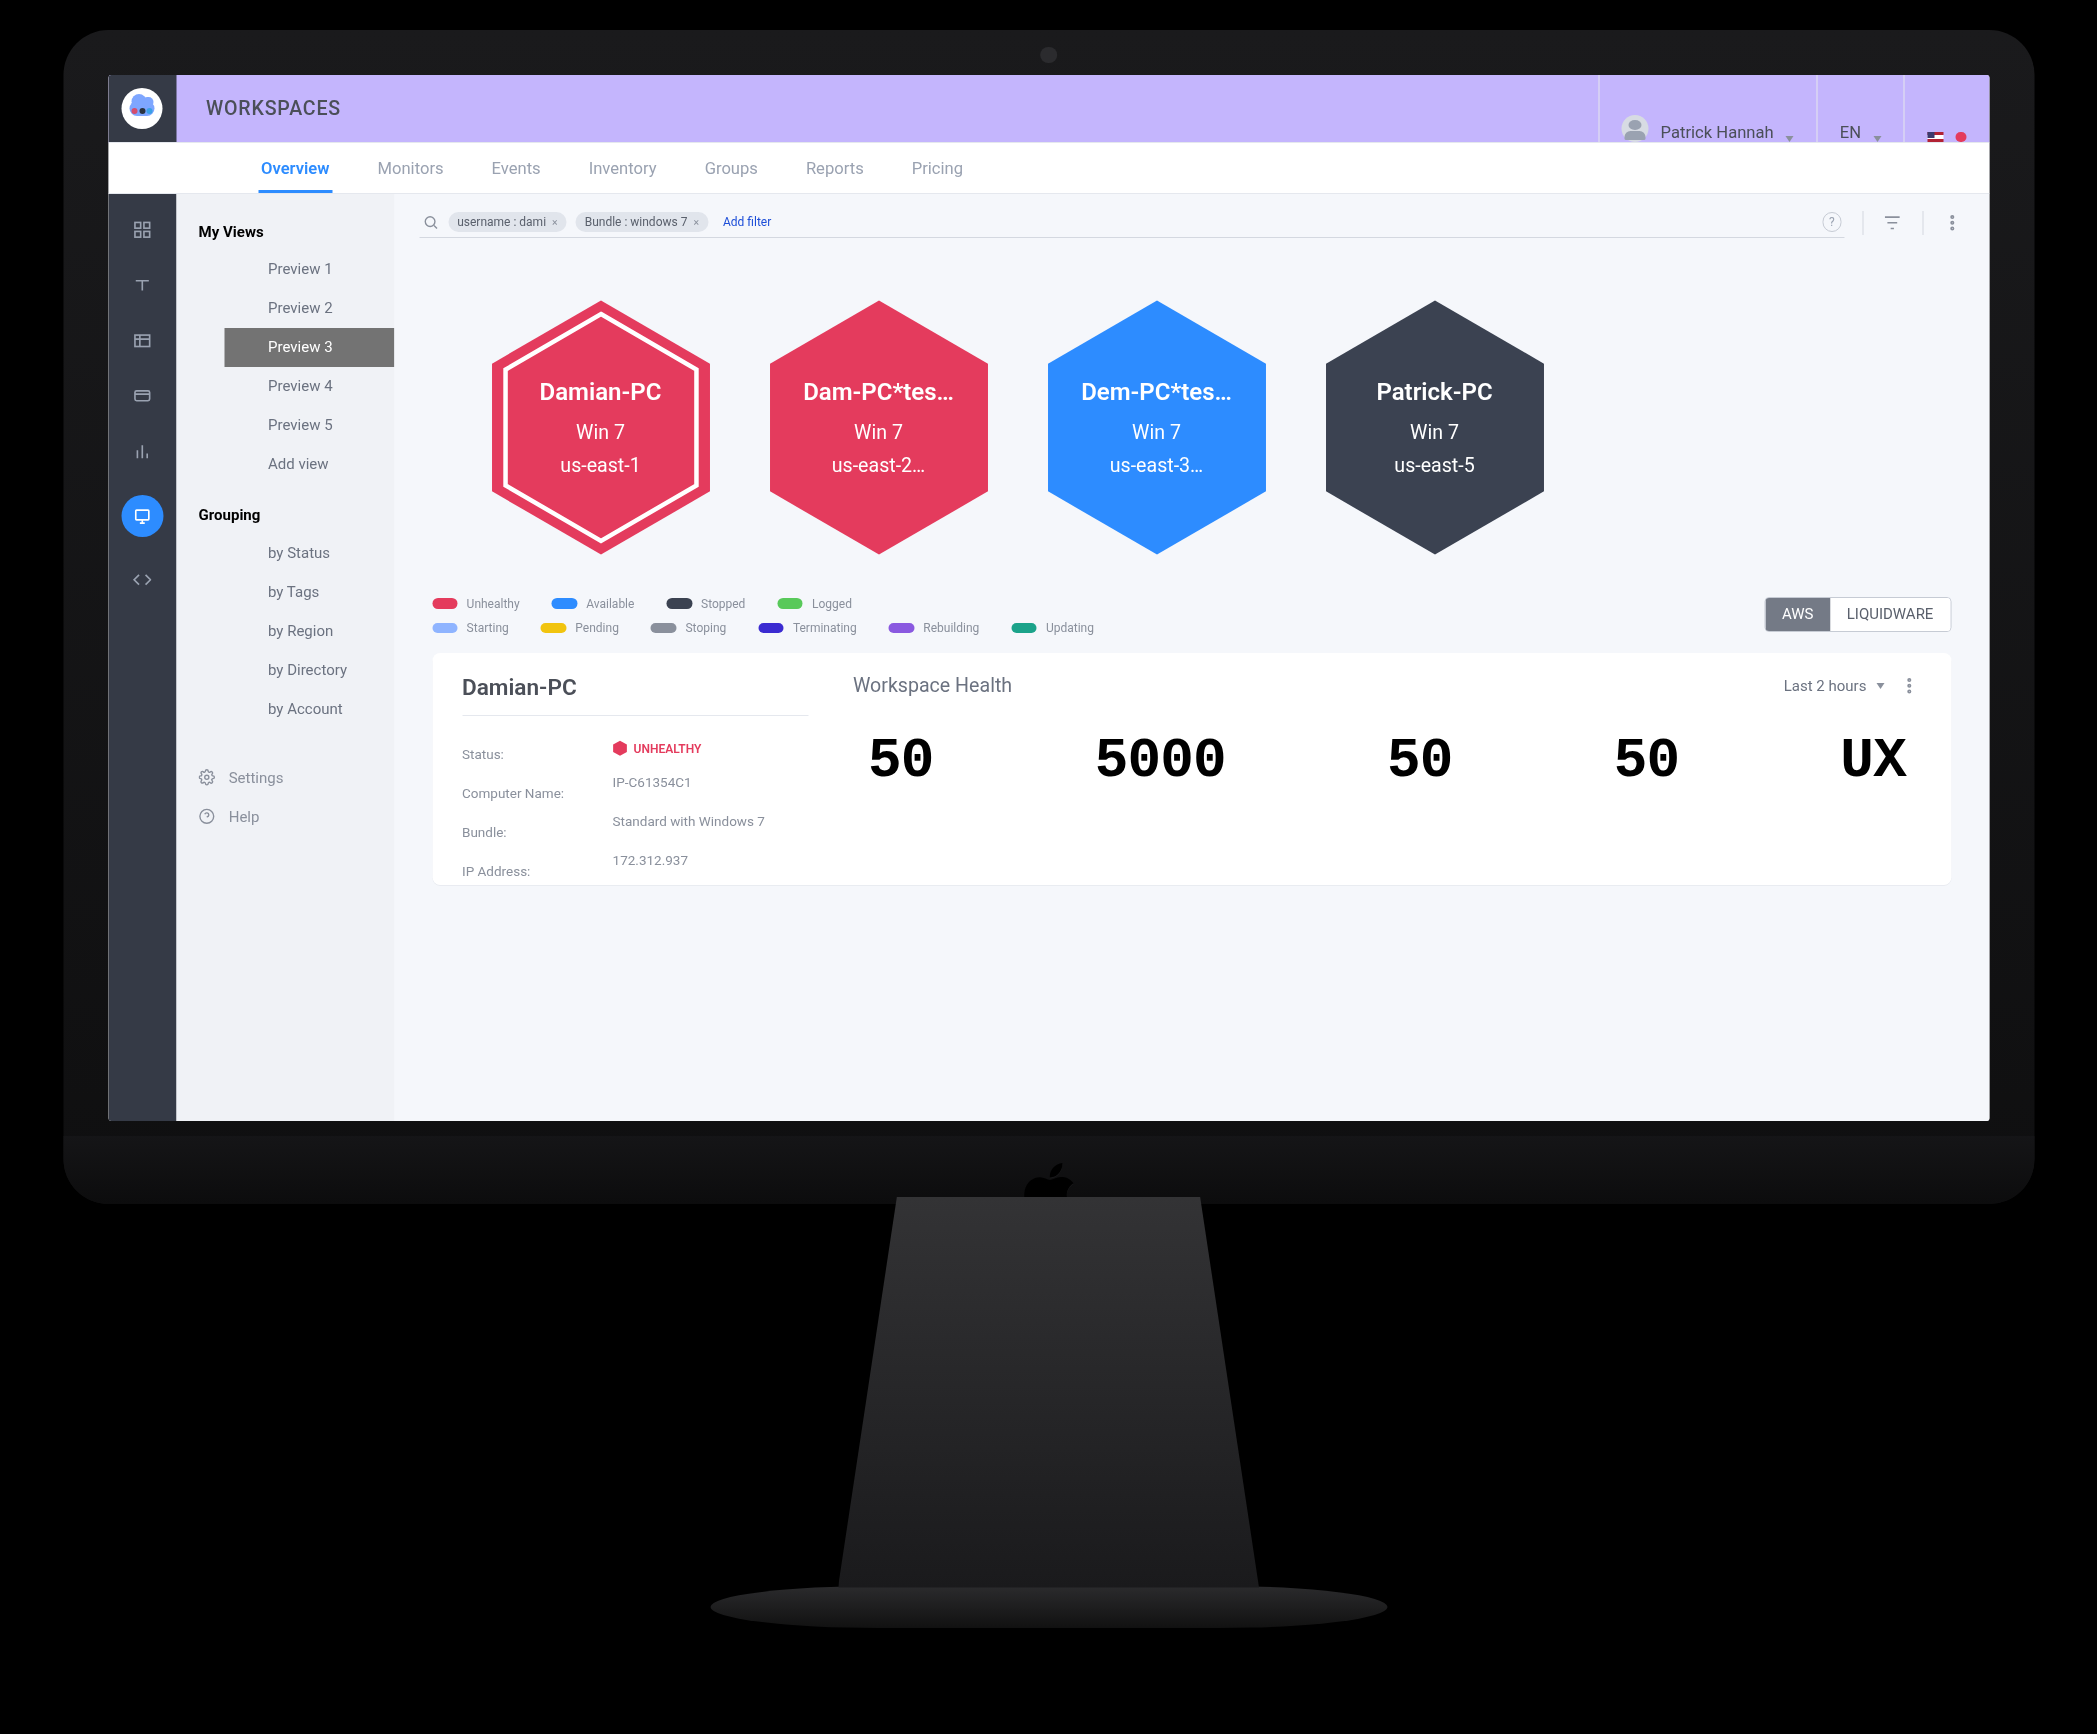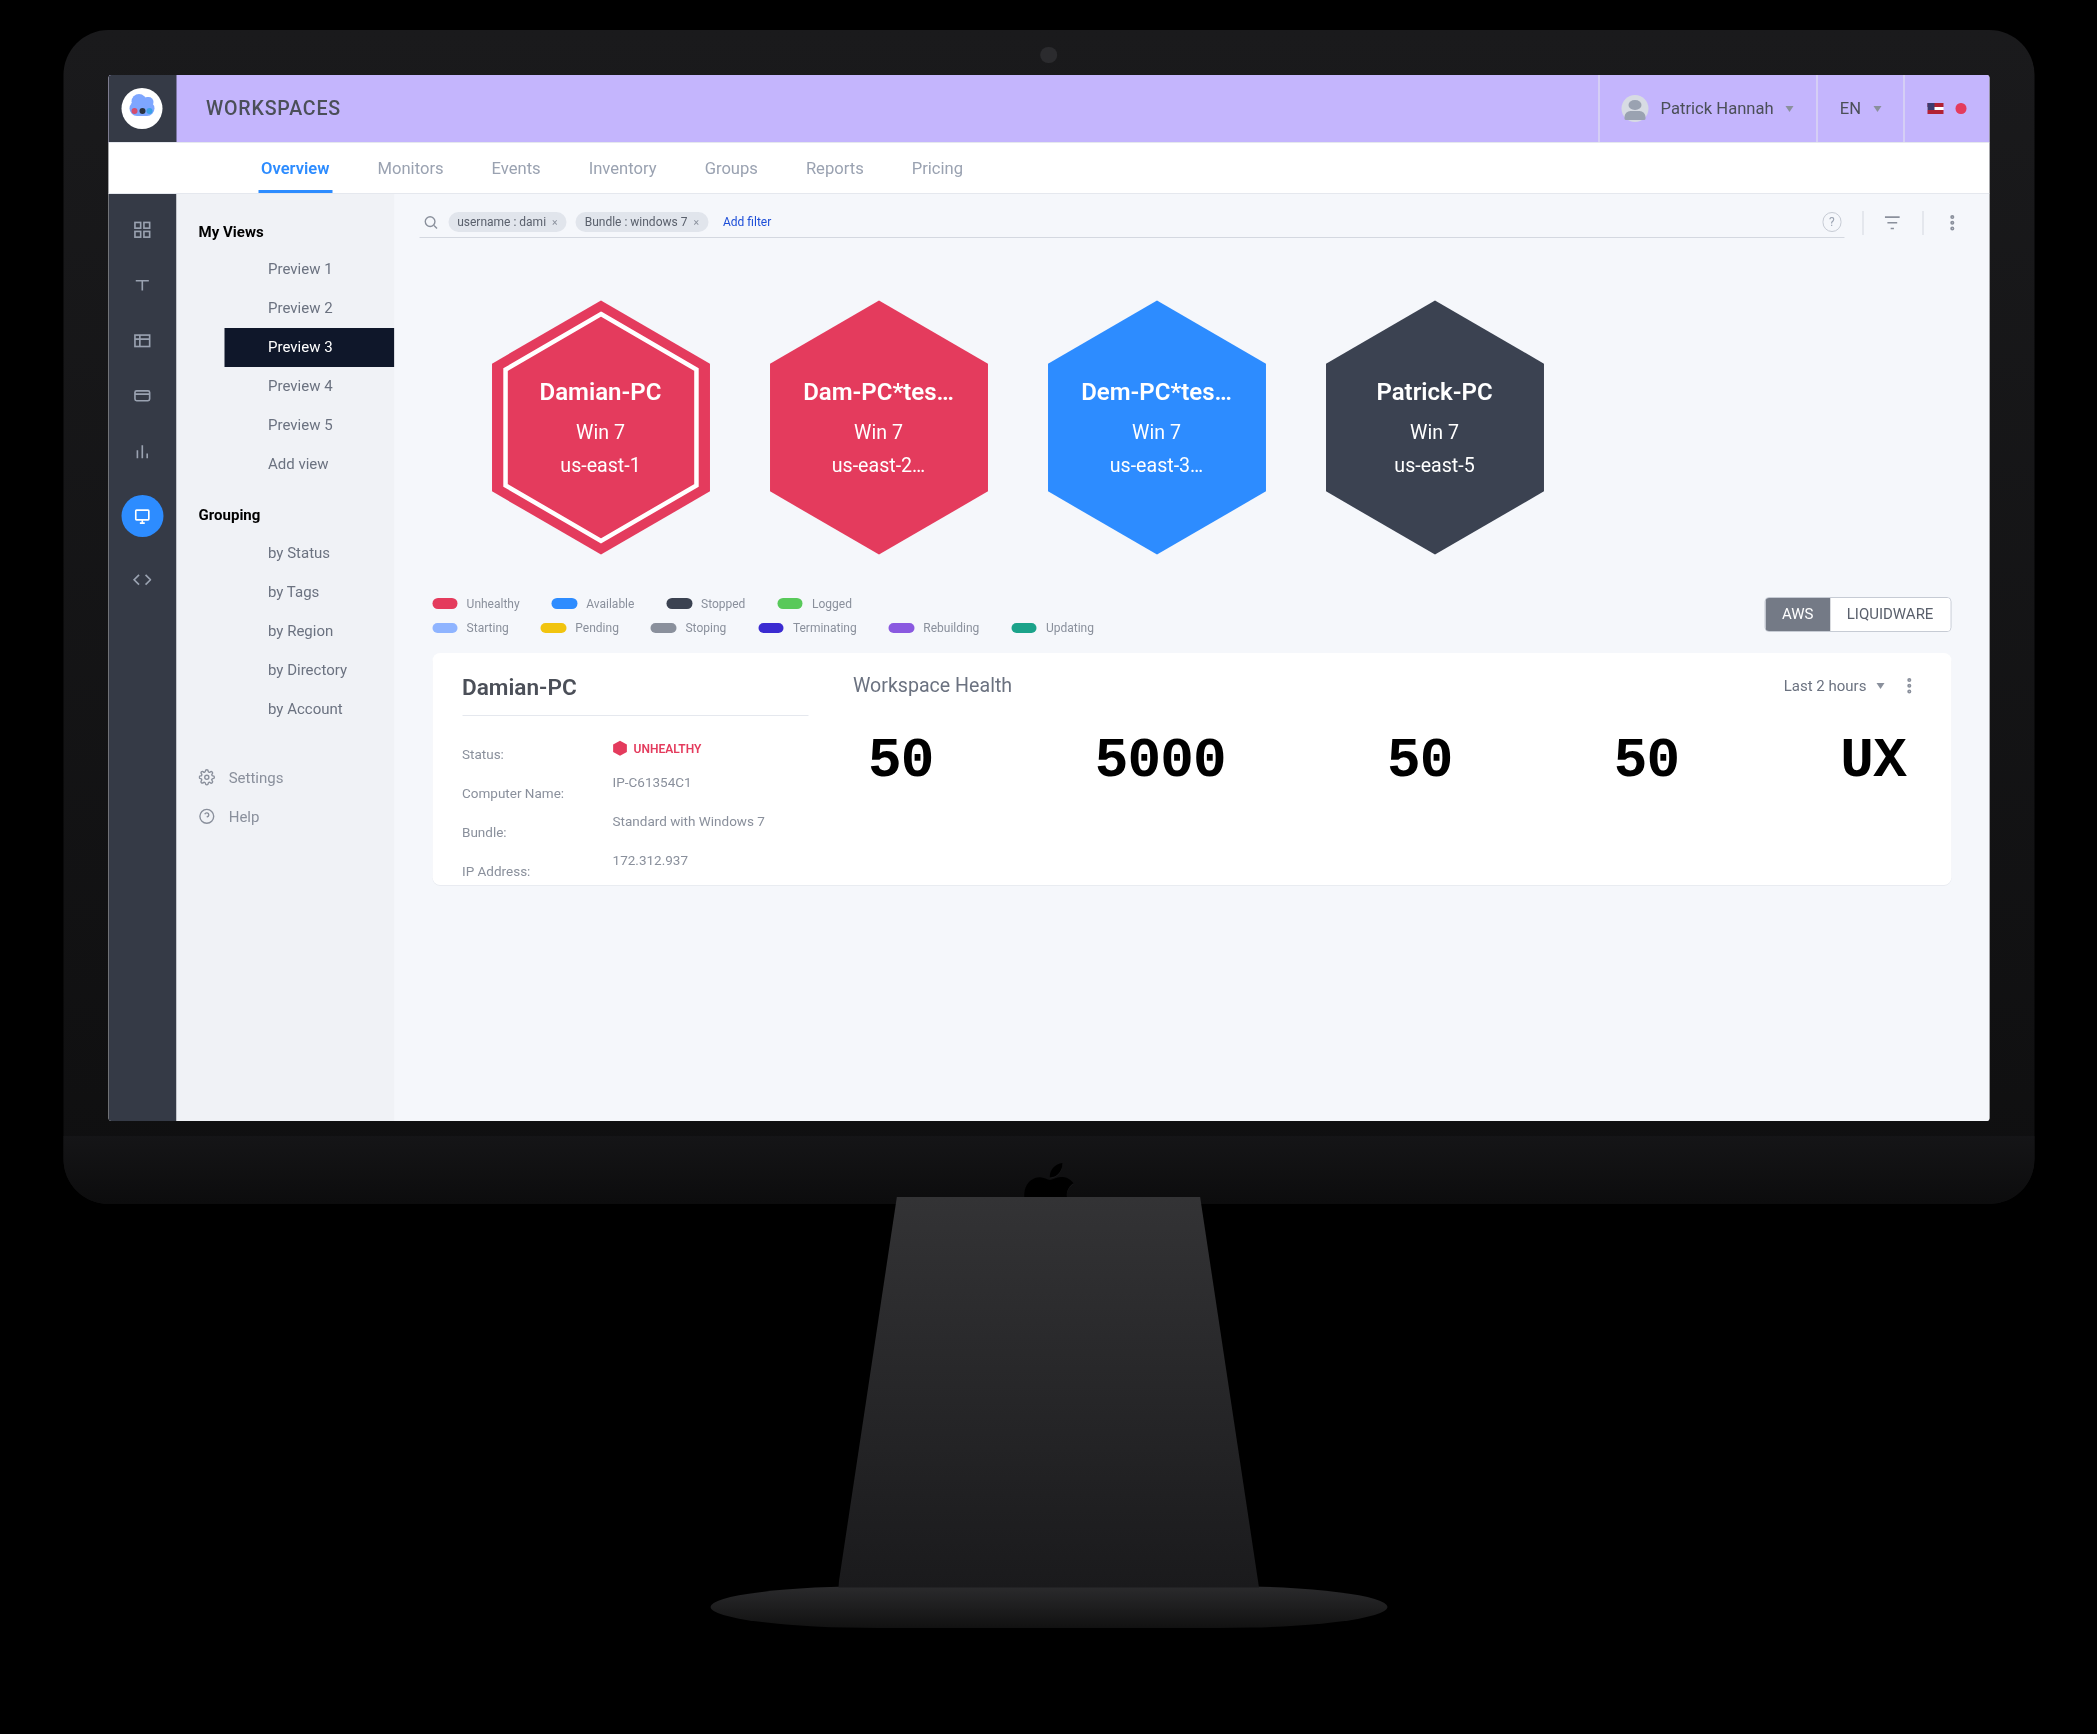--- a/index.html
+++ b/index.html
@@ -54,21 +54,21 @@
   .cloud{position:relative;width:25.6px;height:15px;background:#7ea6ff;border-radius:15px;}
   .cloud:before,.cloud:after{content:"";position:absolute;background:#7ea6ff;border-radius:50%;}
   .cloud:before{width:15px;height:15px;left:2.3px;top:-7.5px;}
   .cloud:after{width:10.5px;height:10.5px;left:13.5px;top:-4.5px;}
   .cloud .dot{position:absolute;bottom:2.3px;border-radius:50%;width:6px;height:6px;}
   .cloud .d1{left:2.3px;background:#d44d6e;}
   .cloud .d2{left:9.8px;background:#2a3340;}
   .cloud .d3{left:17.3px;background:#3aa0e6;}
   .page-title{padding:0 30px;font-size:19.6px;letter-spacing:0.8px;color:#4b4f58;font-weight:500;}
   .header-spacer{flex:1;}
-  .user-chip,.lang-chip,.alert-chip{height:100%;border-left:0.8px solid #e5e8ee;display:flex;align-items:center;gap:12px;padding:0 22.6px;font-size:16.6px;color:#4b4f58;}
+  .user-chip,.lang-chip,.alert-chip{height:100%;border-left:0.8px solid #e5e8ee;display:flex;align-items:flex-end;gap:12px;padding:0 22.6px;font-size:16.6px;color:#4b4f58;}
   .avatar{width:27px;height:27px;border-radius:50%;background:#d7dbe3;display:inline-block;position:relative;}
   .avatar:before{content:"";position:absolute;inset:4.5px 6.8px auto 6.8px;height:10.5px;border-radius:50%;background:#9aa2b1;}
   .avatar:after{content:"";position:absolute;inset:auto 3px 2.3px 3px;height:9px;border-radius:6px 6px 1.5px 1.5px;background:#9aa2b1;}
   .caret{width:0;height:0;border-left:4.5px solid transparent;border-right:4.5px solid transparent;border-top:6px solid #8a909c;display:inline-block;}
   .flag{width:16.6px;height:10.5px;background:linear-gradient(#b22234 33%,#fff 33% 66%,#b22234 66%);position:relative;display:inline-block;}
   .flag:before{content:"";position:absolute;left:0;top:0;width:7.5px;height:6.8px;background:#3c3b6e;}
   .alert-dot{width:10.5px;height:10.5px;border-radius:50%;background:#e43b5d;}
 
   .tabs{height:51px;background:#fff;border-bottom:0.8px solid #e5e8ee;display:flex;align-items:center;padding-left:150px;gap:42px;font-size:16.6px;color:#9aa2b1;}
   .tab{padding:15px 3px;position:relative;}
@@ -77,21 +77,21 @@
 
   .body{flex:1;display:flex;min-height:0;}
   .rail{width:68px;background:#353a46;display:flex;flex-direction:column;align-items:center;padding-top:22.6px;gap:30px;}
   .rail-icon{width:25.6px;height:25.6px;color:#9aa2b1;display:flex;align-items:center;justify-content:center;}
   .rail-icon.active{width:42px;height:42px;border-radius:50%;background:#2d8cff;color:#fff;}
   .rail-icon svg{width:19.6px;height:19.6px;stroke:currentColor;fill:none;stroke-width:2;}
 
   .sidebar{width:218px;background:#f0f2f6;padding:19.6px 0;font-size:15px;color:#5a606c;overflow:hidden;}
   .side-heading{padding:9px 22.6px;font-weight:700;color:#000000;font-size:15px;}
   .side-item{padding:10.5px 22.6px 10.5px 44px;color:#6b7280;margin-left:48px;}
-  .side-item.selected{background:#0f172a;color:#fff;}
+  .side-item.selected{background:#737373;color:#fff;}
   .side-spacer{height:13.5px;}
   .side-bottom{margin-top:30px;}
   .side-util{display:flex;align-items:center;gap:13.5px;padding:10.5px 22.6px;color:#8a909c;}
   .side-util svg{width:16.6px;height:16.6px;stroke:currentColor;fill:none;stroke-width:2;}
 
   .main{flex:1;background:#f5f7fb;display:flex;flex-direction:column;min-width:0;}
 
   
   .filterbar{display:flex;align-items:center;gap:13.5px;padding:13.5px 25.6px;}
   .search-wrap{flex:1;display:flex;align-items:center;gap:9px;background:transparent;border-bottom:0.8px solid #d4d8e0;padding:4.5px 3px;}

